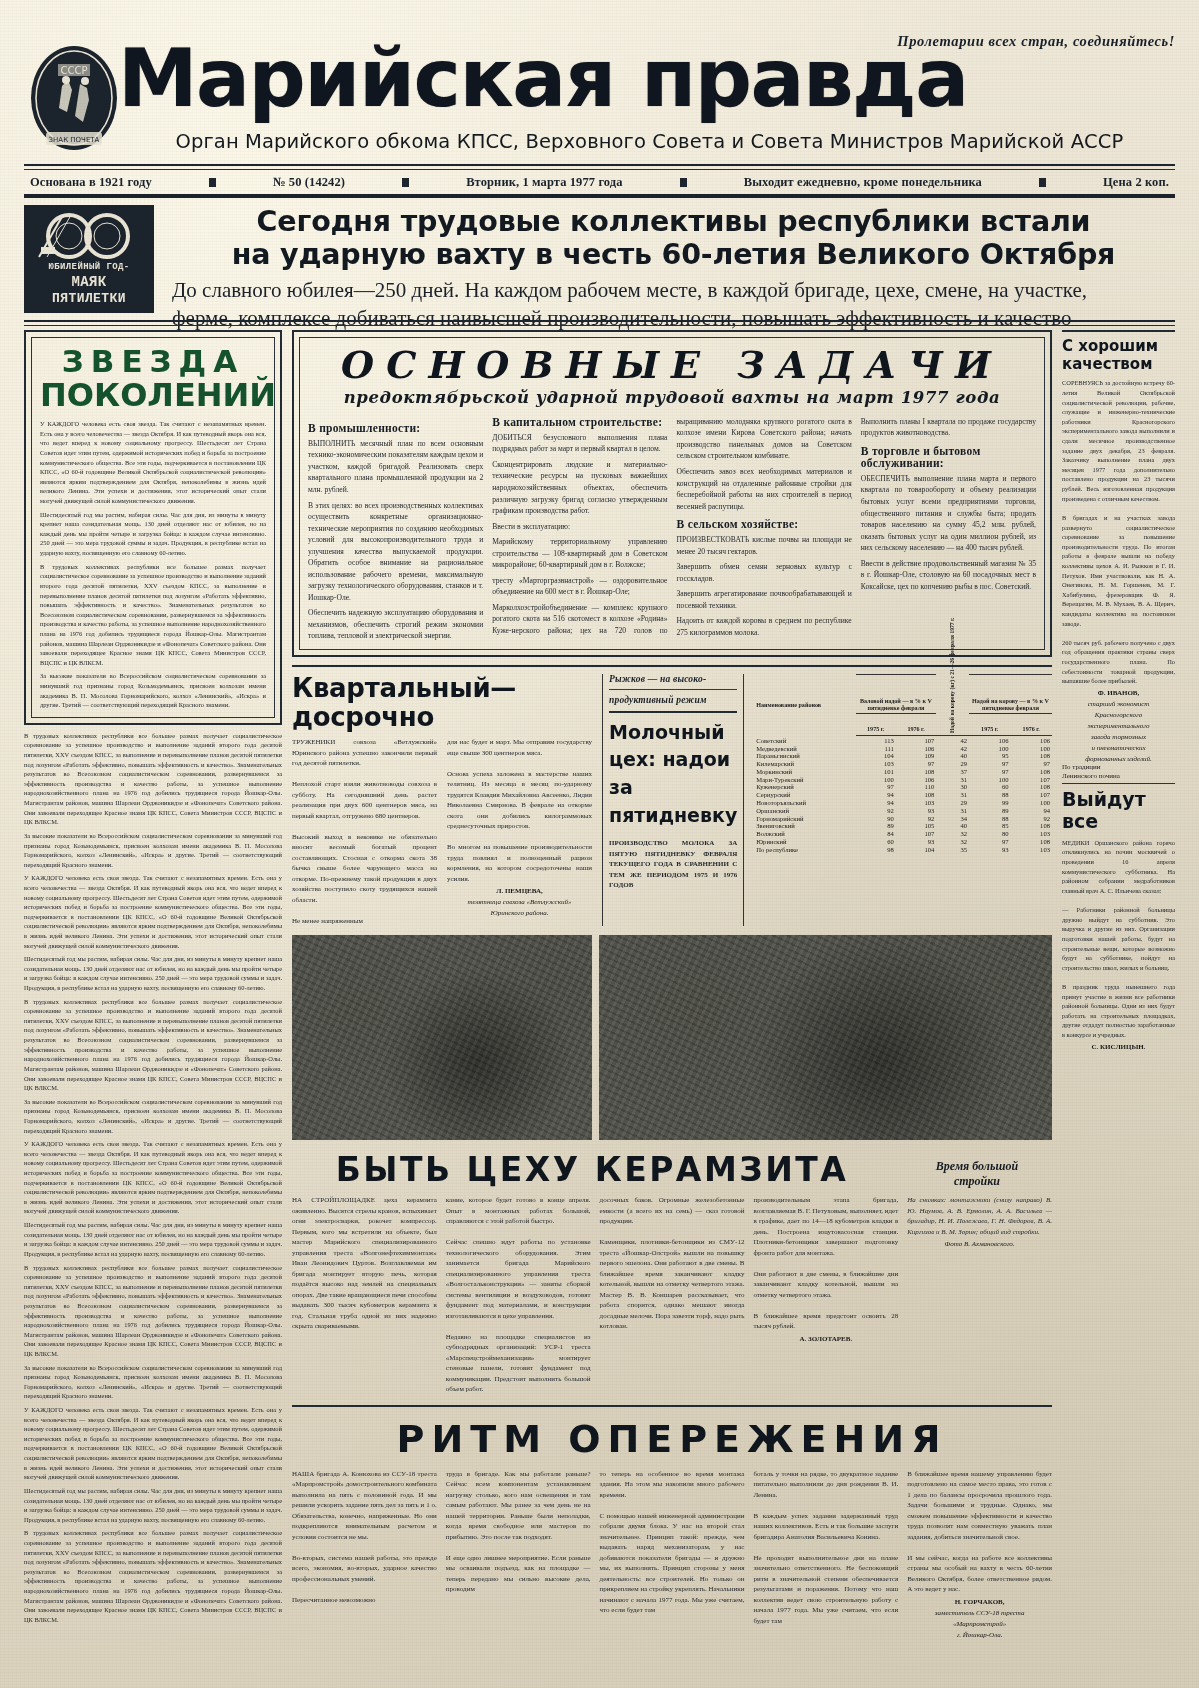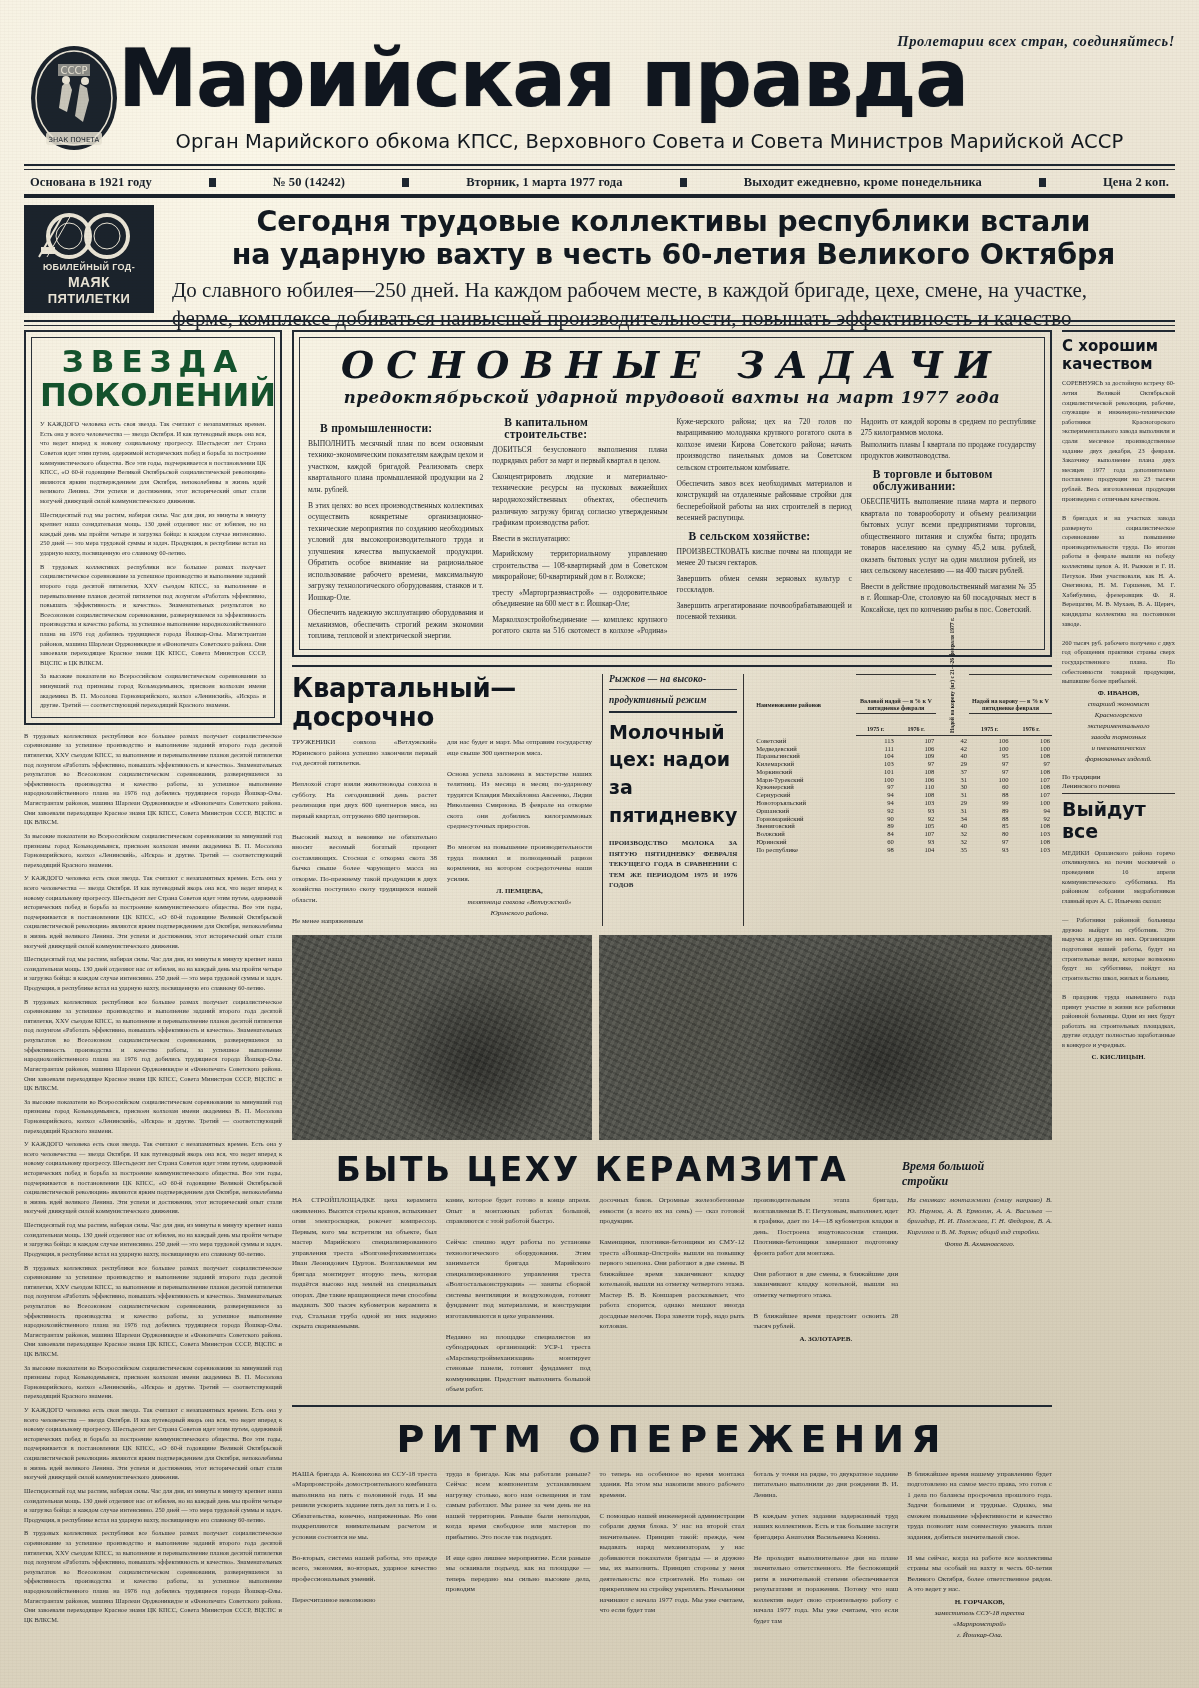--- a/index.html
+++ b/index.html
@@ -64,21 +64,21 @@
 
   
   .banner{position:absolute;left:24px;right:24px;top:205px;height:108px;display:flex;gap:14px;}
   .jub{
     width:130px;flex:0 0 130px;background:#1b232c;color:#e9e4d5;
     display:flex;flex-direction:column;align-items:center;justify-content:flex-start;
     padding-top:4px;box-sizing:border-box;position:relative;overflow:hidden;
   }
   .jub .rings{margin-top:2px}
   .jub .l1,.jub .l2,.jub .l3{
-    font-family:Liberation Sans, sans-serif;font-weight:bold;letter-spacing:.4px;text-align:left;
+    font-family:Liberation Mono, monospace;font-weight:bold;letter-spacing:.4px;text-align:left;
   }
   .jub .l1{font-size:9px;margin-top:1px}
   .jub .l2{font-size:14px;margin-top:2px}
   .jub .l3{font-size:13px;margin-top:1px}
   .banner-txt{flex:1;padding-left:4px}
   .bh{
     font-family:"DejaVu Sans",sans-serif;font-weight:bold;
     font-size:28.5px;line-height:1.16;color:#121920;text-align:center;letter-spacing:-.2px;
   }
   .bsub{
@@ -109,21 +109,21 @@
 
   
   .oz-title{
     font-family:"DejaVu Serif",serif;font-style:italic;font-weight:bold;
     font-size:38px;letter-spacing:12px;text-align:center;color:#10161e;line-height:1.05;
   }
   .oz-sub{
     font-family:"DejaVu Serif",serif;font-style:italic;font-weight:bold;
     font-size:16.5px;letter-spacing:.6px;text-align:center;color:#141b22;margin-top:3px;
   }
-  .oz-h{font-weight:bold;font-size:11.5px;margin:6px 12px 4px;color:#161c23;letter-spacing:.3px}
+  .oz-h{font-weight:bold;font-size:11.5px;margin:6px 0 4px;color:#161c23;letter-spacing:.3px}
   .oz-p{font-size:7.6px;line-height:1.52;text-align:justify;margin:0 0 4px;color:#252a30}
 
   
   .kv-head{
     font-family:"DejaVu Sans",sans-serif;font-weight:bold;font-size:26px;
     color:#10161e;letter-spacing:-.3px;line-height:1.1;
   }
   .ferm-it{font-style:italic;font-weight:bold;font-size:9.5px;color:#1a2028;letter-spacing:.2px}
   .milk-h{font-family:"DejaVu Sans",sans-serif;font-weight:bold;font-size:19px;line-height:1.45;color:#10161e}
 
@@ -148,21 +148,21 @@
       radial-gradient(circle at 88% 25%, rgba(225,222,210,.4), rgba(0,0,0,0) 35%);
     mix-blend-mode:multiply;opacity:.95;
   }
 
   .big-head{
     font-family:"DejaVu Sans",sans-serif;font-weight:bold;text-align:center;color:#10161e;
   }
   .bh-keram{font-size:33px;letter-spacing:2.5px}
   .bh-ritm{font-size:38px;letter-spacing:7px}
 
-  .ital-head{font-style:italic;font-weight:bold;font-size:12px;text-align:left;color:#161c23;line-height:1.25}
+  .ital-head{font-style:italic;font-weight:bold;font-size:12px;text-align:center;color:#161c23;line-height:1.25}
 
   .side-h{font-family:"DejaVu Sans",sans-serif;font-weight:bold;font-size:15px;line-height:1.18;color:#10161e}
   .side-k{font-size:7px;line-height:1.3;color:#222;border-bottom:1px solid #333;padding-bottom:2px;margin-bottom:4px}
   .sig{font-weight:bold;text-align:center;font-size:7px;margin-top:3px}
 
   .dash{border-top:1px solid #343a41;margin:5px 0}
   .dash2{border-top:2px solid #222a33;margin:6px 0}
 </style>
 </head>
 <body>
@@ -562,21 +562,21 @@
 260 тысяч руб. рабочего получено с двух год обращения практики страны сверх государственного плана. По себестоимости товарной продукции, выпавшие более прибылей.</div>
       <div class="sig">Ф. ИВАНОВ,</div>
       <div class="sig" style="font-weight:normal;font-style:italic">старший экономист</div>
       <div class="sig" style="font-weight:normal;font-style:italic">Красногорского</div>
       <div class="sig" style="font-weight:normal;font-style:italic">экспериментального</div>
       <div class="sig" style="font-weight:normal;font-style:italic">завода тормозных</div>
       <div class="sig" style="font-weight:normal;font-style:italic">и пневматических</div>
       <div class="sig" style="font-weight:normal;font-style:italic">формозанных изделий.</div>
     </div>
 
-    <div style="margin-top:10px">
+    <div style="">
       <div class="side-k">
         <span>По традиции</span><br>
         <span>Ленинского почина</span>
       </div>
       <div class="side-h" style="font-size:19px">Выйдут все</div>
       <div class="body-txt" style="margin-top:5px;white-space:pre-line">МЕДИКИ Оршанского района горячо откликнулись на почин москвичей о проведении 16 апреля коммунистического субботника. На районном собрании медработников главный врач А. С. Ильичева сказал:
 
 — Работники районной больницы дружно выйдут на субботник. Это выручка и другие из них. Организации подготовки нашей работы, будут на строительные вещи, которые возможно будут на субботнике, пойдут на строительство школ, жилых и больниц.
 
 В праздник труда нынешнего года примут участие в жизни все работники районной больницы. Одни из них будут работать на строительных площадках, другие отдадут полностью заработанные в конкурсе и учредных.</div>

